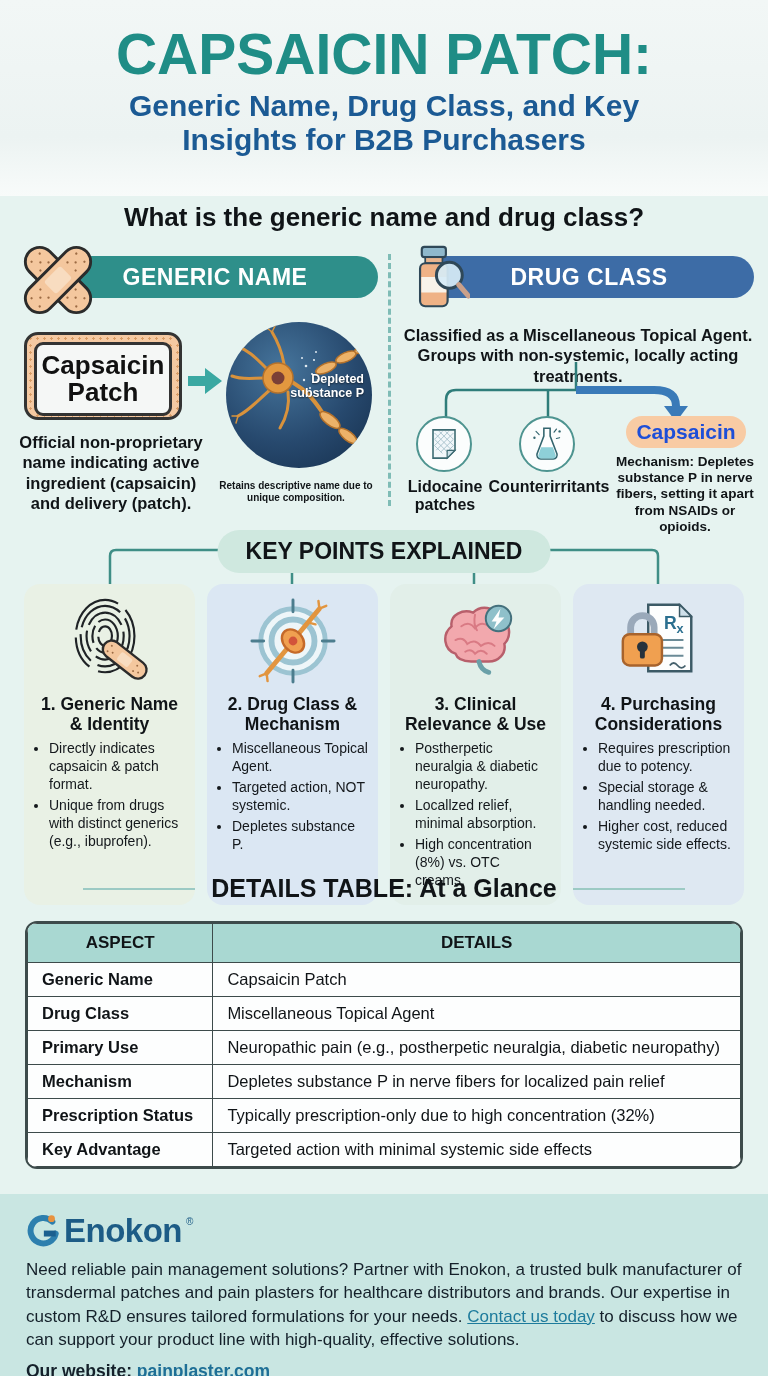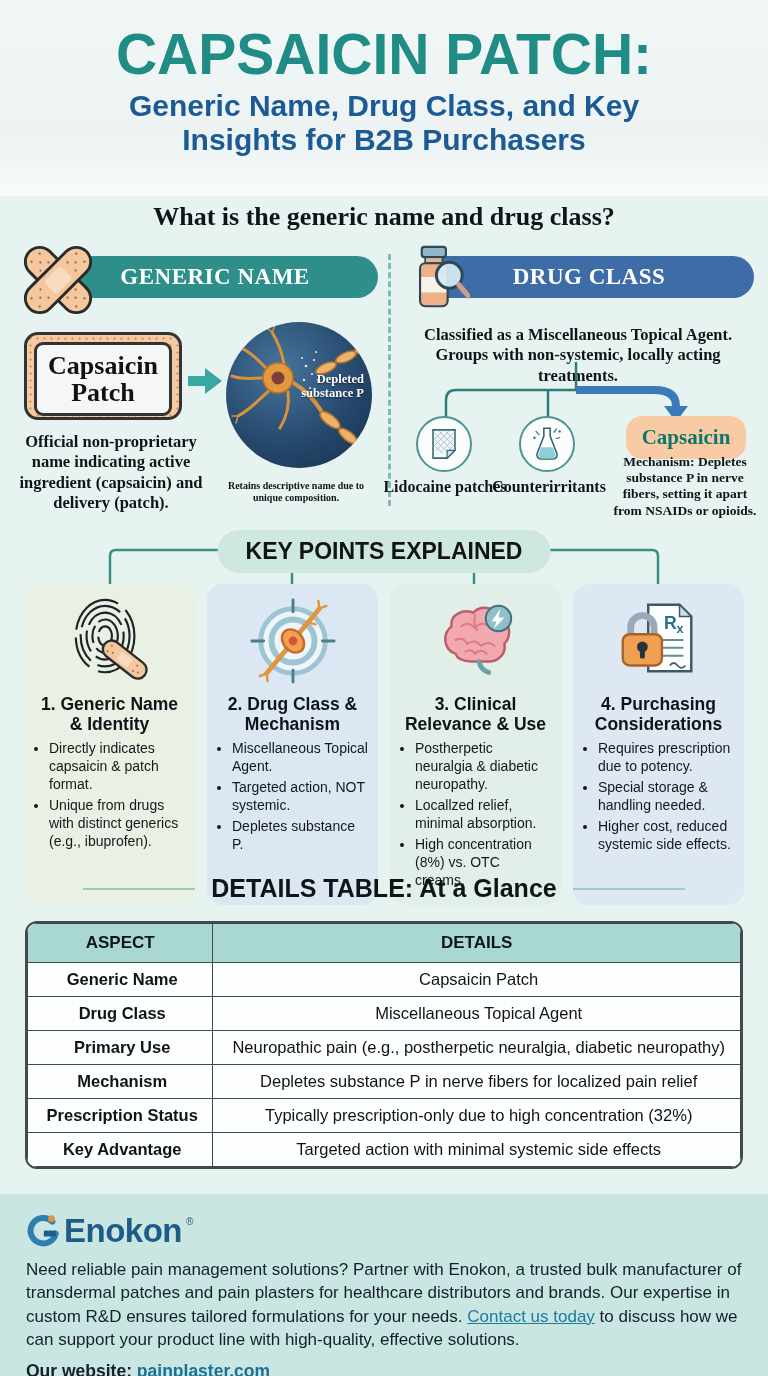--- a/index.html
+++ b/index.html
@@ -8,21 +8,21 @@
         background:#e6f3f0;}
   
   .hdr{position:absolute;top:0;left:0;width:768px;height:196px;
        background:linear-gradient(180deg,#f2f7f6 0%,#ecf3f2 70%,#f8fbfa 100%);
        text-align:center;}
   .hdr h1{margin:26px 0 6px;font-size:57px;line-height:1.0;font-weight:bold;
           letter-spacing:0px;color:#1f8d86;}
   .hdr h2{margin:4px auto 16px;max-width:620px;font-size:30px;line-height:1.13;
           font-weight:bold;color:#1b5a94;}
   
-  .qa{position:absolute;top:196px;left:0;width:768px;height:330px;font-family:Liberation Serif, serif;}
+  .qa{position:absolute;top:196px;left:0;width:768px;height:330px;}
   .question{margin:6px 0 0;text-align:center;font-size:26px;font-weight:bold;color:#101417;}
   .divider{position:absolute;left:388px;top:58px;height:252px;border-left:3px dashed #7fbcb6;}
   .col-left{position:absolute;left:16px;top:52px;width:366px;}
   .col-right{position:absolute;left:400px;top:52px;width:356px;}
   .pill{height:42px;border-radius:21px;display:flex;align-items:center;justify-content:center;
         color:#fff;font-size:23px;font-weight:bold;letter-spacing:.5px;}
   .pill-teal{position:absolute;top:8px;left:36px;width:326px;background:#2e8f8a;}
   .pill-blue{position:absolute;top:8px;left:24px;width:330px;background:#3d6ca6;}
   .bandage-xing{position:absolute;left:-4px;top:-14px;width:92px;height:92px;z-index:2;}
   .bottle-ic{position:absolute;left:8px;top:-8px;width:62px;height:74px;z-index:2;}
@@ -42,23 +42,23 @@
   .cap2{position:absolute;left:196px;top:232px;width:168px;text-align:center;
         font-size:10px;line-height:1.22;font-weight:600;color:#101417;}
   .dc-para{position:absolute;top:60px;left:0;width:356px;text-align:center;
            font-size:16.5px;line-height:1.26;font-weight:600;color:#101417;}
   .dc-connector{position:absolute;left:0;top:112px;width:340px;height:62px;}
   .dc-circle{position:absolute;width:56px;height:56px;border-radius:50%;background:#fbfdfd;
              border:2.5px solid #4e9490;box-sizing:border-box;display:flex;align-items:center;justify-content:center;}
   .c1{left:16px;top:168px;} .c2{left:119px;top:168px;}
   .dc-label{position:absolute;top:230px;text-align:center;font-size:16px;font-weight:600;line-height:1.15;color:#101417;}
   .l1{left:-18px;width:126px;} .l2{left:82px;width:134px;}
-  .caps-pill{position:absolute;left:226px;top:168px;width:120px;height:43px;background:#f8cba4;
+  .caps-pill{position:absolute;left:226px;top:168px;width:120px;height:32px;background:#f8cba4;
              border-radius:16px;display:flex;align-items:center;justify-content:center;
-             font-size:21px;font-weight:bold;color:#0f766e;text-align:right;}
+             font-size:21px;font-weight:bold;color:#1d4ed8;text-align:right;}
   .mech{position:absolute;left:210px;top:206px;width:150px;text-align:center;
         font-size:13.5px;line-height:1.2;font-weight:600;color:#101417;}
   
   .kp{position:absolute;top:526px;left:0;width:768px;height:336px;}
   .kp-connector{position:absolute;left:0;top:0;width:768px;height:64px;}
   .kp-pill{position:absolute;left:50%;transform:translateX(-50%);top:4px;
            background:#cfe8df;border-radius:24px;padding:8px 28px;
            font-size:23px;font-weight:bold;color:#101417;white-space:nowrap;}
   .cards{position:absolute;left:24px;top:58px;width:720px;display:flex;gap:12px;}
   .card{flex:1;border-radius:16px;padding:8px 9px 12px;box-sizing:border-box;min-height:266px;}
@@ -66,21 +66,21 @@
   .card-icon{height:98px;display:flex;align-items:center;justify-content:center;}
   .card h4{margin:4px 0 6px;text-align:center;font-size:17.5px;line-height:1.15;color:#101417;}
   .card ul{margin:0;padding-left:16px;}
   .card li{font-size:14px;line-height:1.28;margin-bottom:3px;font-weight:500;color:#14181c;}
   
   .sum{position:absolute;top:862px;left:0;width:768px;height:332px;}
   .sum-title{display:flex;align-items:center;justify-content:center;gap:16px;margin-top:12px;}
   .sum-title .line{width:112px;height:2px;background:#9ccac4;}
   .sum-title h3{margin:0;font-size:25px;font-weight:bold;color:#101417;}
   .tbl-wrap{margin:18px 25px 0;border:2px solid #3d4b4b;border-radius:12px;overflow:hidden;background:#fdfefe;}
-  table{width:100%;border-collapse:collapse;text-align:center;}
+  table{width:100%;border-collapse:collapse;}
   th,td{border:1.5px solid #3d4b4b;}
   th{background:#a9d8d2;font-size:17px;font-weight:bold;padding:9px 6px;color:#101417;}
   td{font-size:16.5px;padding:7px 10px 7px 14px;color:#101417;background:#fdfefe;}
   td.aspect{font-weight:bold;width:26%;}
   
   .ftr{position:absolute;top:1194px;left:0;width:768px;height:182px;background:#c9e6e2;
        padding:20px 26px;box-sizing:border-box;}
   .logo-row{display:flex;align-items:flex-start;gap:4px;margin-bottom:10px;}
   .logo-text{font-size:33px;font-weight:bold;color:#1d5c86;letter-spacing:-.5px;line-height:1;}
   .logo-reg{font-size:10px;color:#1d5c86;margin-top:2px;}

